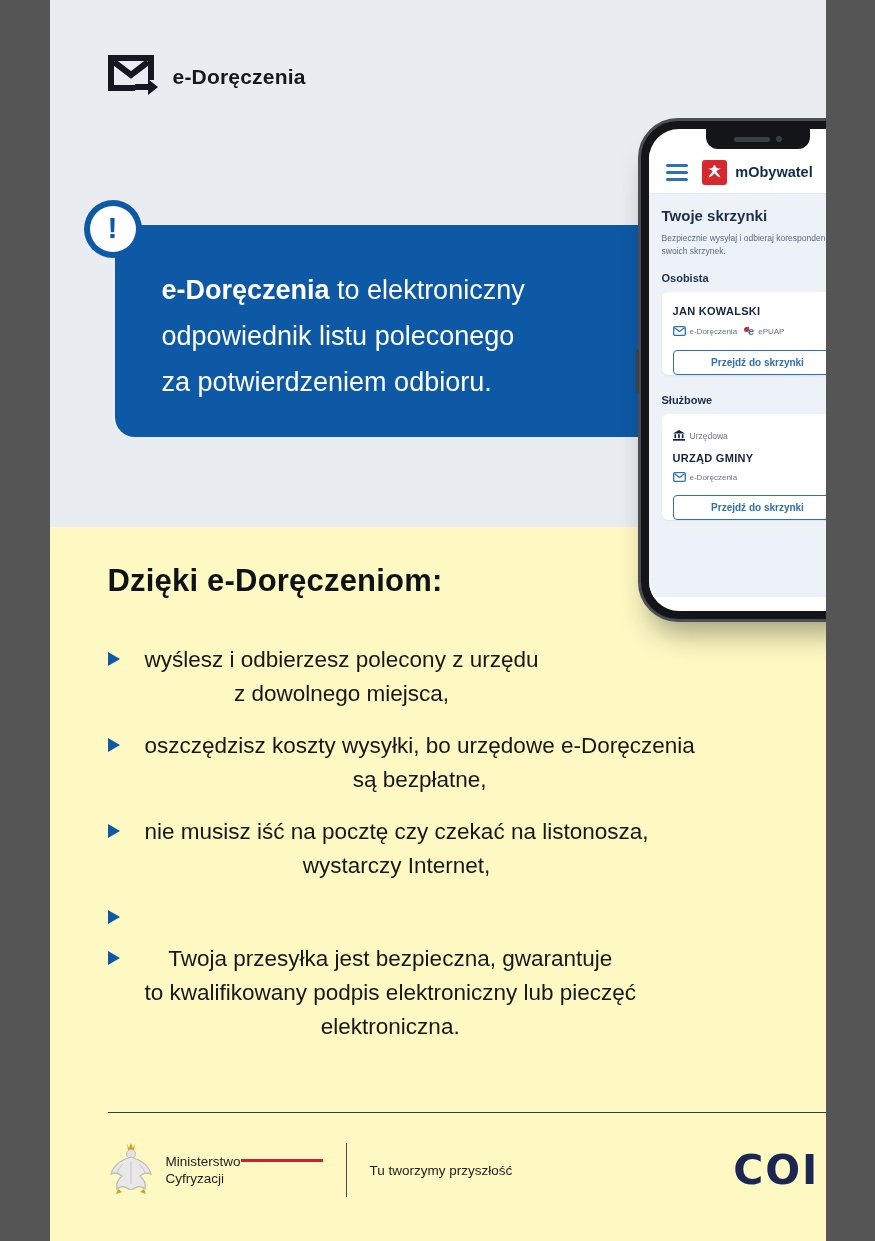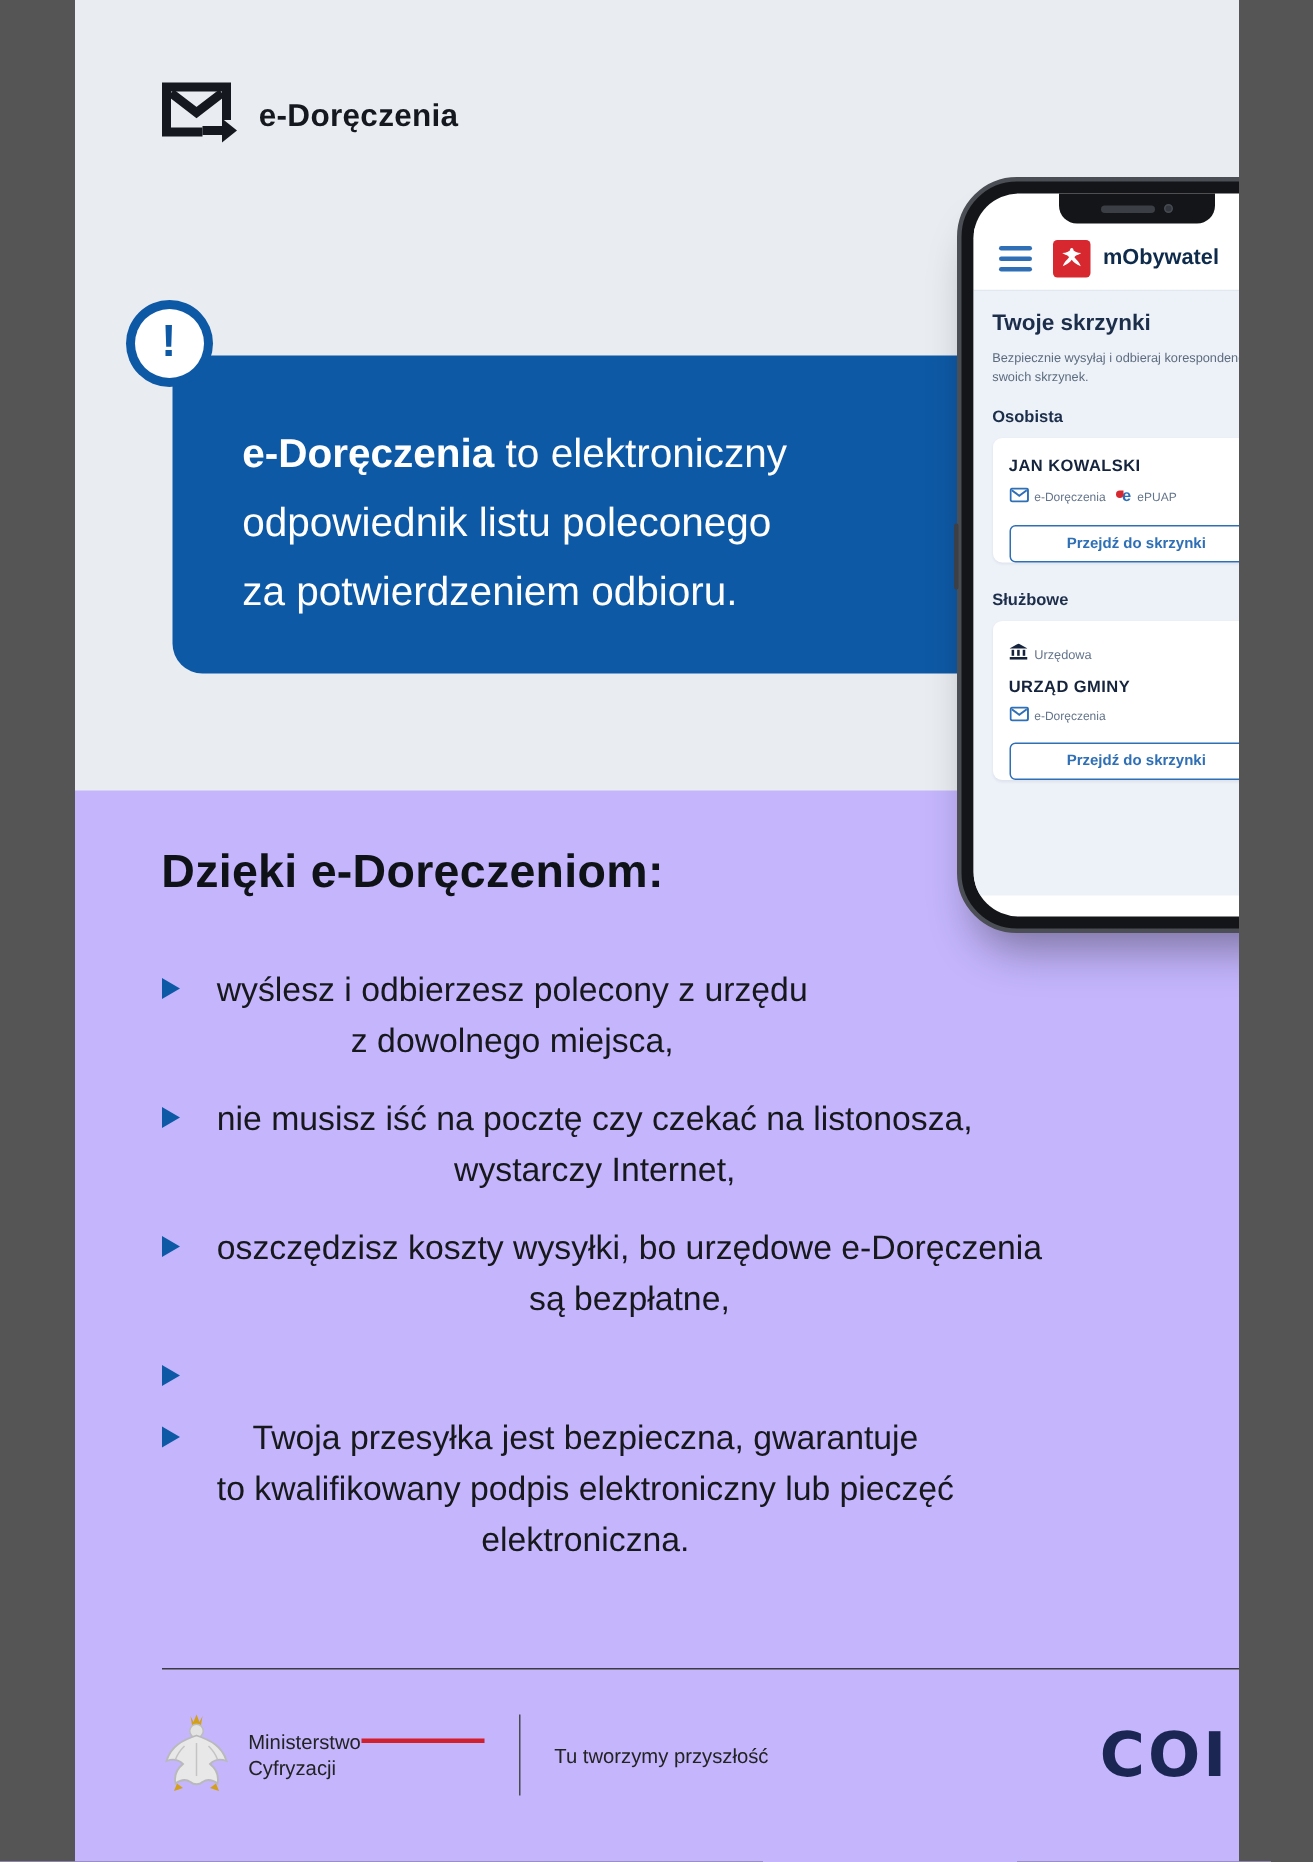--- a/index.html
+++ b/index.html
@@ -1,27 +1,27 @@
 <!DOCTYPE html>
 <html><head>
 <meta charset="utf-8">
 <style>
   * { margin:0; padding:0; box-sizing:border-box; }
   body { background:#555; font-family:"Liberation Sans", sans-serif; }
-  .page { position:relative; width:776px; height:1241px; background:#c4b5fd; margin:0 auto; overflow:hidden; }
+  .page { position:relative; width:776px; height:1241px; background:#fef9c3; margin:0 auto; overflow:hidden; }
 
   
   .top-bg { position:absolute; left:0; top:0; width:875px; height:527px; background:#e9edf2; }
 
   
   .brand { position:absolute; left:58px; top:54px; display:flex; align-items:center; gap:15px; }
   .brand-label { font-size:21px; font-weight:bold; color:#15191f; letter-spacing:.2px; }
 
   
-  .info-box { position:absolute; left:65px; top:237px; width:547px; height:212px; background:#0e59a5; border-radius:20px; padding:42px 30px 0 47px; }
+  .info-box { position:absolute; left:65px; top:225px; width:547px; height:212px; background:#0e59a5; border-radius:20px; padding:42px 30px 0 47px; }
   .info-text { color:#ffffff; font-size:27px; line-height:46px; white-space:pre-line; font-weight:400; }
   .info-text b { font-weight:bold; }
   .alert-badge { position:absolute; left:34px; top:200px; width:58px; height:58px; border-radius:50%; background:#0e59a5; display:flex; align-items:center; justify-content:center; }
   .alert-inner { width:46px; height:46px; border-radius:50%; background:#ffffff; display:flex; align-items:center; justify-content:center; }
   .alert-mark { color:#0e59a5; font-size:30px; font-weight:bold; line-height:1; padding-bottom:2px; }
 
   
   .phone { position:absolute; left:588px; top:118px; width:240px; height:504px; background:#141518; border:3px solid #4b4e54; border-radius:40px; box-shadow:0 22px 30px -12px rgba(0,0,0,.38); }
   .side-btn { position:absolute; width:3px; background:#3c3f45; border-radius:2px; }
   .sb-r1 { right:-5px; top:138px; height:26px; }
@@ -214,27 +214,27 @@
   <div class="benefits">
     <h1>Dzięki e-Doręczeniom:</h1>
     <ul class="benefit-list">
       <li class="benefit-item">
           <span class="tri"></span>
           <span class="benefit-text">wyślesz i odbierzesz polecony z urzędu
 z dowolnego miejsca,</span>
         </li>
       <li class="benefit-item">
           <span class="tri"></span>
+          <span class="benefit-text">oszczędzisz koszty wysyłki, bo urzędowe e-Doręczenia
+są bezpłatne,</span>
+        </li>
+      <li class="benefit-item">
+          <span class="tri"></span>
           <span class="benefit-text">nie musisz iść na pocztę czy czekać na listonosza,
 wystarczy Internet,</span>
-        </li>
-      <li class="benefit-item">
-          <span class="tri"></span>
-          <span class="benefit-text">oszczędzisz koszty wysyłki, bo urzędowe e-Doręczenia
-są bezpłatne,</span>
         </li>
       <li class="benefit-item">
           <span class="tri"></span>
         </li>
       <li class="benefit-item">
           <span class="tri"></span>
           <span class="benefit-text">Twoja przesyłka jest bezpieczna, gwarantuje
 to kwalifikowany podpis elektroniczny lub pieczęć
 elektroniczna.</span>
         </li>

